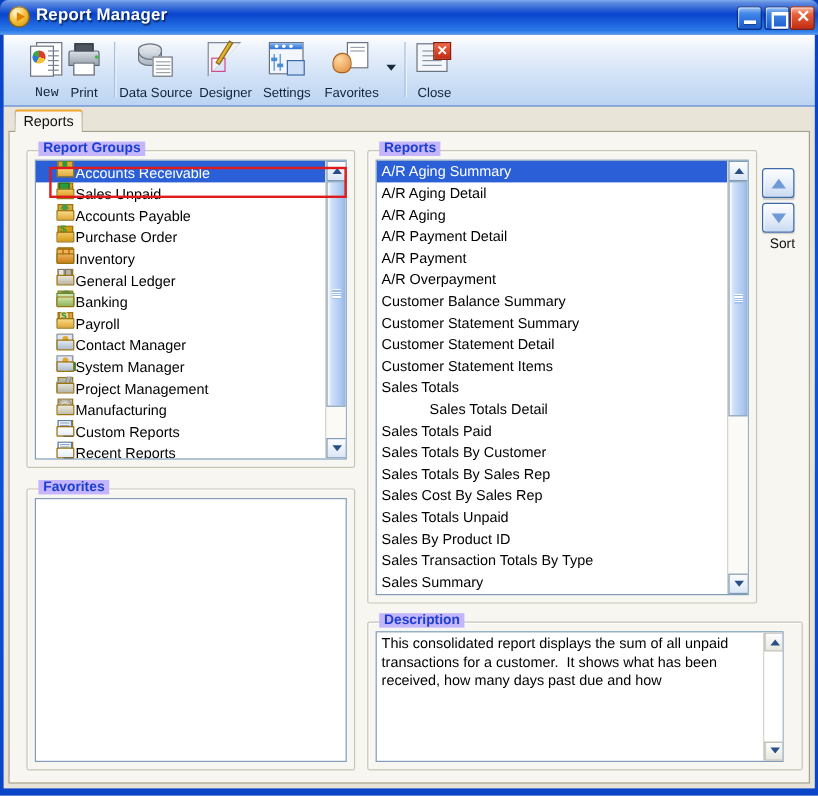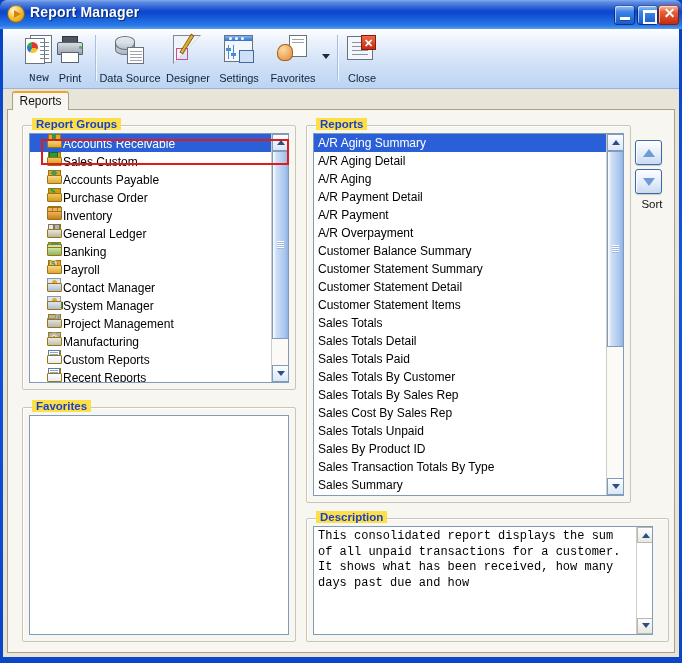--- a/index.html
+++ b/index.html
@@ -201,21 +201,21 @@
 
   
   .gbox { position:absolute; }
   .gbox > .gb-frame {
     position:absolute; left:0; top:7px; right:0; bottom:0;
     border:1px solid #c9c6b8; border-radius:2px;
     box-shadow: inset 1px 1px 0 #ffffff;
   }
   .gbox > .gb-title {
     position:absolute; left:10px; top:0; padding:0 4px;
-    background:#fde047; color:#1a3fcf; font-size:11.5px; font-weight:bold;
+    background:#c4b5fd; color:#1a3fcf; font-size:11.5px; font-weight:bold;
     z-index:2;
   }
 
   .listbox {
     position:absolute; background:#fff;
     border:1px solid #7f9db9; overflow:hidden;
   }
   .lb-items { position:absolute; left:0; top:0; right:17px; top:0; }
   .lb-row {
     height:18px; line-height:18px; font-size:12px; color:#000;
@@ -420,21 +420,21 @@
 
     <div id="tabpage">
 
       <div class="gbox" style="left:14px;top:8px;width:274px;height:272px;">
         <div class="gb-title">Report Groups</div>
         <div class="gb-frame"></div>
 
         <div class="listbox" style="left:7px;top:15px;width:260px;height:250px;">
           <div class="lb-items" id="group-items">
               <div class="lb-row sel"><span class="gi"><span class="back" style="background:#e0a832;"></span><span style="position:absolute;left:5px;top:0px;width:4px;height:5px;background:#2a9a3c;"></span><span style="position:absolute;left:3px;top:5px;width:0;height:0;border-left:4px solid transparent;border-right:4px solid transparent;border-top:5px solid #2a9a3c;"></span><span class="fold" style="background:linear-gradient(to bottom,#f8d98a,#e0a832);"></span></span><span>Accounts Receivable</span></div>
-              <div class="lb-row"><span class="gi"><span class="back" style="background:#d79c14;"></span><span style="position:absolute;left:2px;top:0px;width:9px;height:8px;background:#2a9a3c;border:1px solid #1c6a28;"></span><span class="fold" style="background:linear-gradient(to bottom,#f2c564,#d79c14);"></span></span><span>Sales Custom</span></div>
+              <div class="lb-row"><span class="gi"><span class="back" style="background:#d79c14;"></span><span style="position:absolute;left:2px;top:0px;width:9px;height:8px;background:#2a9a3c;border:1px solid #1c6a28;"></span><span class="fold" style="background:linear-gradient(to bottom,#f2c564,#d79c14);"></span></span><span>Sales Unpaid</span></div>
               <div class="lb-row"><span class="gi"><span class="back" style="background:#e0a832;"></span><span style="position:absolute;left:5px;top:1px;width:4px;height:5px;background:#4a9a4a;"></span><span style="position:absolute;left:3px;top:-1px;width:0;height:0;border-left:4px solid transparent;border-right:4px solid transparent;border-bottom:5px solid #4a9a4a;"></span><span class="fold" style="background:linear-gradient(to bottom,#f8d98a,#e0a832);"></span></span><span>Accounts Payable</span></div>
               <div class="lb-row"><span class="gi"><span class="back" style="background:#d79c14;"></span><span style="position:absolute;left:3px;top:-1px;color:#2a9a3c;font-size:10px;font-weight:bold;font-family:'Liberation Sans',sans-serif;line-height:9px;">$</span><span class="fold" style="background:linear-gradient(to bottom,#f2c564,#d79c14);"></span></span><span>Purchase Order</span></div>
               <div class="lb-row"><span class="gi"><span class="back" style="background:#c97f14;"></span><span style="position:absolute;left:0;top:1px;width:15px;height:12px;background:repeating-linear-gradient(90deg,#f0b060 0 4px,#c97f14 4px 5px),repeating-linear-gradient(#f0b060 0 5px,#b05a10 5px 6px);border:1px solid #9a7512;"></span><span class="fold" style="background:linear-gradient(to bottom,#f0b060,#c97f14);"></span></span><span>Inventory</span></div>
               <div class="lb-row"><span class="gi"><span class="back" style="background:#b9b4a2;"></span><span style="position:absolute;left:1px;top:0;width:6px;height:13px;background:#e9e6da;border:1px solid #7a756a;"></span><span style="position:absolute;left:7px;top:0;width:6px;height:13px;background:#b9b4a2;border:1px solid #7a756a;"></span><span class="fold" style="background:linear-gradient(to bottom,#e9e6da,#b9b4a2);"></span></span><span>General Ledger</span></div>
               <div class="lb-row"><span class="gi"><span class="back" style="background:#8fb45c;"></span><span style="position:absolute;left:0;top:2px;width:15px;height:11px;background:#cfe3a8;border:1px solid #6c8a3c;"></span><span style="position:absolute;left:1px;top:8px;width:13px;height:5px;background:repeating-linear-gradient(90deg,#8fb45c 0 2px,#fff 2px 3px);"></span><span style="position:absolute;left:2px;top:-1px;width:0;height:0;border-left:6px solid transparent;border-right:6px solid transparent;border-bottom:4px solid #6c8a3c;"></span><span class="fold" style="background:linear-gradient(to bottom,#cfe3a8,#8fb45c);"></span></span><span>Banking</span></div>
               <div class="lb-row"><span class="gi"><span class="back" style="background:#e0a832;"></span><span style="position:absolute;left:2px;top:-1px;width:9px;height:9px;background:#f7cf8a;border:1px solid #a8762a;border-radius:40%;"></span><span style="position:absolute;left:4px;top:0px;color:#2a9a3c;font-size:8px;font-weight:bold;font-family:'Liberation Sans',sans-serif;line-height:8px;">$</span><span class="fold" style="background:linear-gradient(to bottom,#f8d98a,#e0a832);"></span></span><span>Payroll</span></div>
               <div class="lb-row"><span class="gi"><span class="back" style="background:#b0bccd;"></span><span style="position:absolute;left:0;top:0;width:14px;height:13px;background:#dfe6ef;border:1px solid #8d98a8;"></span><span style="position:absolute;left:5px;top:2px;width:5px;height:5px;border-radius:50%;background:#e0a832;"></span><span style="position:absolute;left:3px;top:7px;width:9px;height:5px;border-radius:5px 5px 0 0;background:#e0a832;"></span><span class="fold" style="background:linear-gradient(to bottom,#dfe6ef,#b0bccd);"></span></span><span>Contact Manager</span></div>
               <div class="lb-row"><span class="gi"><span class="back" style="background:#b0bccd;"></span><span style="position:absolute;left:0;top:0;width:14px;height:13px;background:#dfe6ef;border:1px solid #8d98a8;"></span><span style="position:absolute;left:5px;top:2px;width:5px;height:5px;border-radius:50%;background:#e0a832;"></span><span style="position:absolute;left:3px;top:7px;width:9px;height:5px;border-radius:5px 5px 0 0;background:#e0a832;"></span><span style="position:absolute;left:11px;top:6px;width:5px;height:7px;background:#2a9a3c;border:1px solid #1c6a28;"></span><span class="fold" style="background:linear-gradient(to bottom,#dfe6ef,#b0bccd);"></span></span><span>System Manager</span></div>
               <div class="lb-row"><span class="gi"><span class="back" style="background:#b5b5a8;"></span><span style="position:absolute;left:0;top:4px;width:14px;height:9px;background:#e2e2da;border:1px solid #8f8f82;"></span><span style="position:absolute;left:8px;top:-1px;width:4px;height:7px;background:#b5b5a8;border:1px solid #8f8f82;transform:rotate(18deg);"></span><span class="fold" style="background:linear-gradient(to bottom,#e2e2da,#b5b5a8);"></span></span><span>Project Management</span></div>
               <div class="lb-row"><span class="gi"><span class="back" style="background:#c2bfae;"></span><span style="position:absolute;left:1px;top:0px;width:12px;height:12px;border-radius:50%;background:radial-gradient(circle,#eceade 38%,#c2bfae 42%,#c2bfae 100%);border:1px solid #9a9684;"></span><span style="position:absolute;left:5px;top:4px;width:4px;height:4px;border-radius:50%;background:#f7f6f1;border:1px solid #9a9684;"></span><span class="fold" style="background:linear-gradient(to bottom,#eceade,#c2bfae);"></span></span><span>Manufacturing</span></div>
@@ -472,21 +472,21 @@
               <div class="lb-row" style="padding-left: 4px;">A/R Aging Detail</div>
               <div class="lb-row" style="padding-left: 4px;">A/R Aging</div>
               <div class="lb-row" style="padding-left: 4px;">A/R Payment Detail</div>
               <div class="lb-row" style="padding-left: 4px;">A/R Payment</div>
               <div class="lb-row" style="padding-left: 4px;">A/R Overpayment</div>
               <div class="lb-row" style="padding-left: 4px;">Customer Balance Summary</div>
               <div class="lb-row" style="padding-left: 4px;">Customer Statement Summary</div>
               <div class="lb-row" style="padding-left: 4px;">Customer Statement Detail</div>
               <div class="lb-row" style="padding-left: 4px;">Customer Statement Items</div>
               <div class="lb-row" style="padding-left: 4px;">Sales Totals</div>
-              <div class="lb-row" style="padding-left: 4px;">Sales Totals Detail</div>
+              <div class="lb-row" style="padding-left: 4px; margin-left: 40px;">Sales Totals Detail</div>
               <div class="lb-row" style="padding-left: 4px;">Sales Totals Paid</div>
               <div class="lb-row" style="padding-left: 4px;">Sales Totals By Customer</div>
               <div class="lb-row" style="padding-left: 4px;">Sales Totals By Sales Rep</div>
               <div class="lb-row" style="padding-left: 4px;">Sales Cost By Sales Rep</div>
               <div class="lb-row" style="padding-left: 4px;">Sales Totals Unpaid</div>
               <div class="lb-row" style="padding-left: 4px;">Sales By Product ID</div>
               <div class="lb-row" style="padding-left: 4px;">Sales Transaction Totals By Type</div>
               <div class="lb-row" style="padding-left: 4px;">Sales Summary</div>
               <div class="lb-row" style="padding-left: 4px;">Sales Summary By Item Number</div>
             </div>
@@ -504,21 +504,21 @@
       <div id="sortwrap">
         <div class="sortbtn" id="sort-up"></div>
         <div class="sortbtn" id="sort-down"></div>
         <div id="sort-label">Sort</div>
       </div>
 
       <div class="gbox" style="left:298px;top:401px;width:363px;height:131px;">
         <div class="gb-title">Description</div>
         <div class="gb-frame"></div>
 
-        <div class="descbox" style="left:7px;top:15px;width:340px;height:109px;font-family:Liberation Mono, monospace;">
+        <div class="descbox" style="left:7px;top:15px;width:340px;height:109px;">
           <div id="desc-text">This consolidated report displays the sum of all unpaid transactions for a customer.  It shows what has been received, how many days past due and how</div>
           <div class="sbv" style="width:16px;">
             <div class="sb-btn up" style="width:16px;height:16px;background:linear-gradient(to bottom,#fdfdff,#e8e8e0);border-color:#b9b7ac;"></div>
             <div class="sb-track" style="top:16px;bottom:16px;width:16px;background:#fff;"></div>
             <div class="sb-btn down" style="width:16px;height:16px;background:linear-gradient(to bottom,#fdfdff,#e8e8e0);border-color:#b9b7ac;"></div>
           </div>
         </div>
       </div>
 
     </div>

